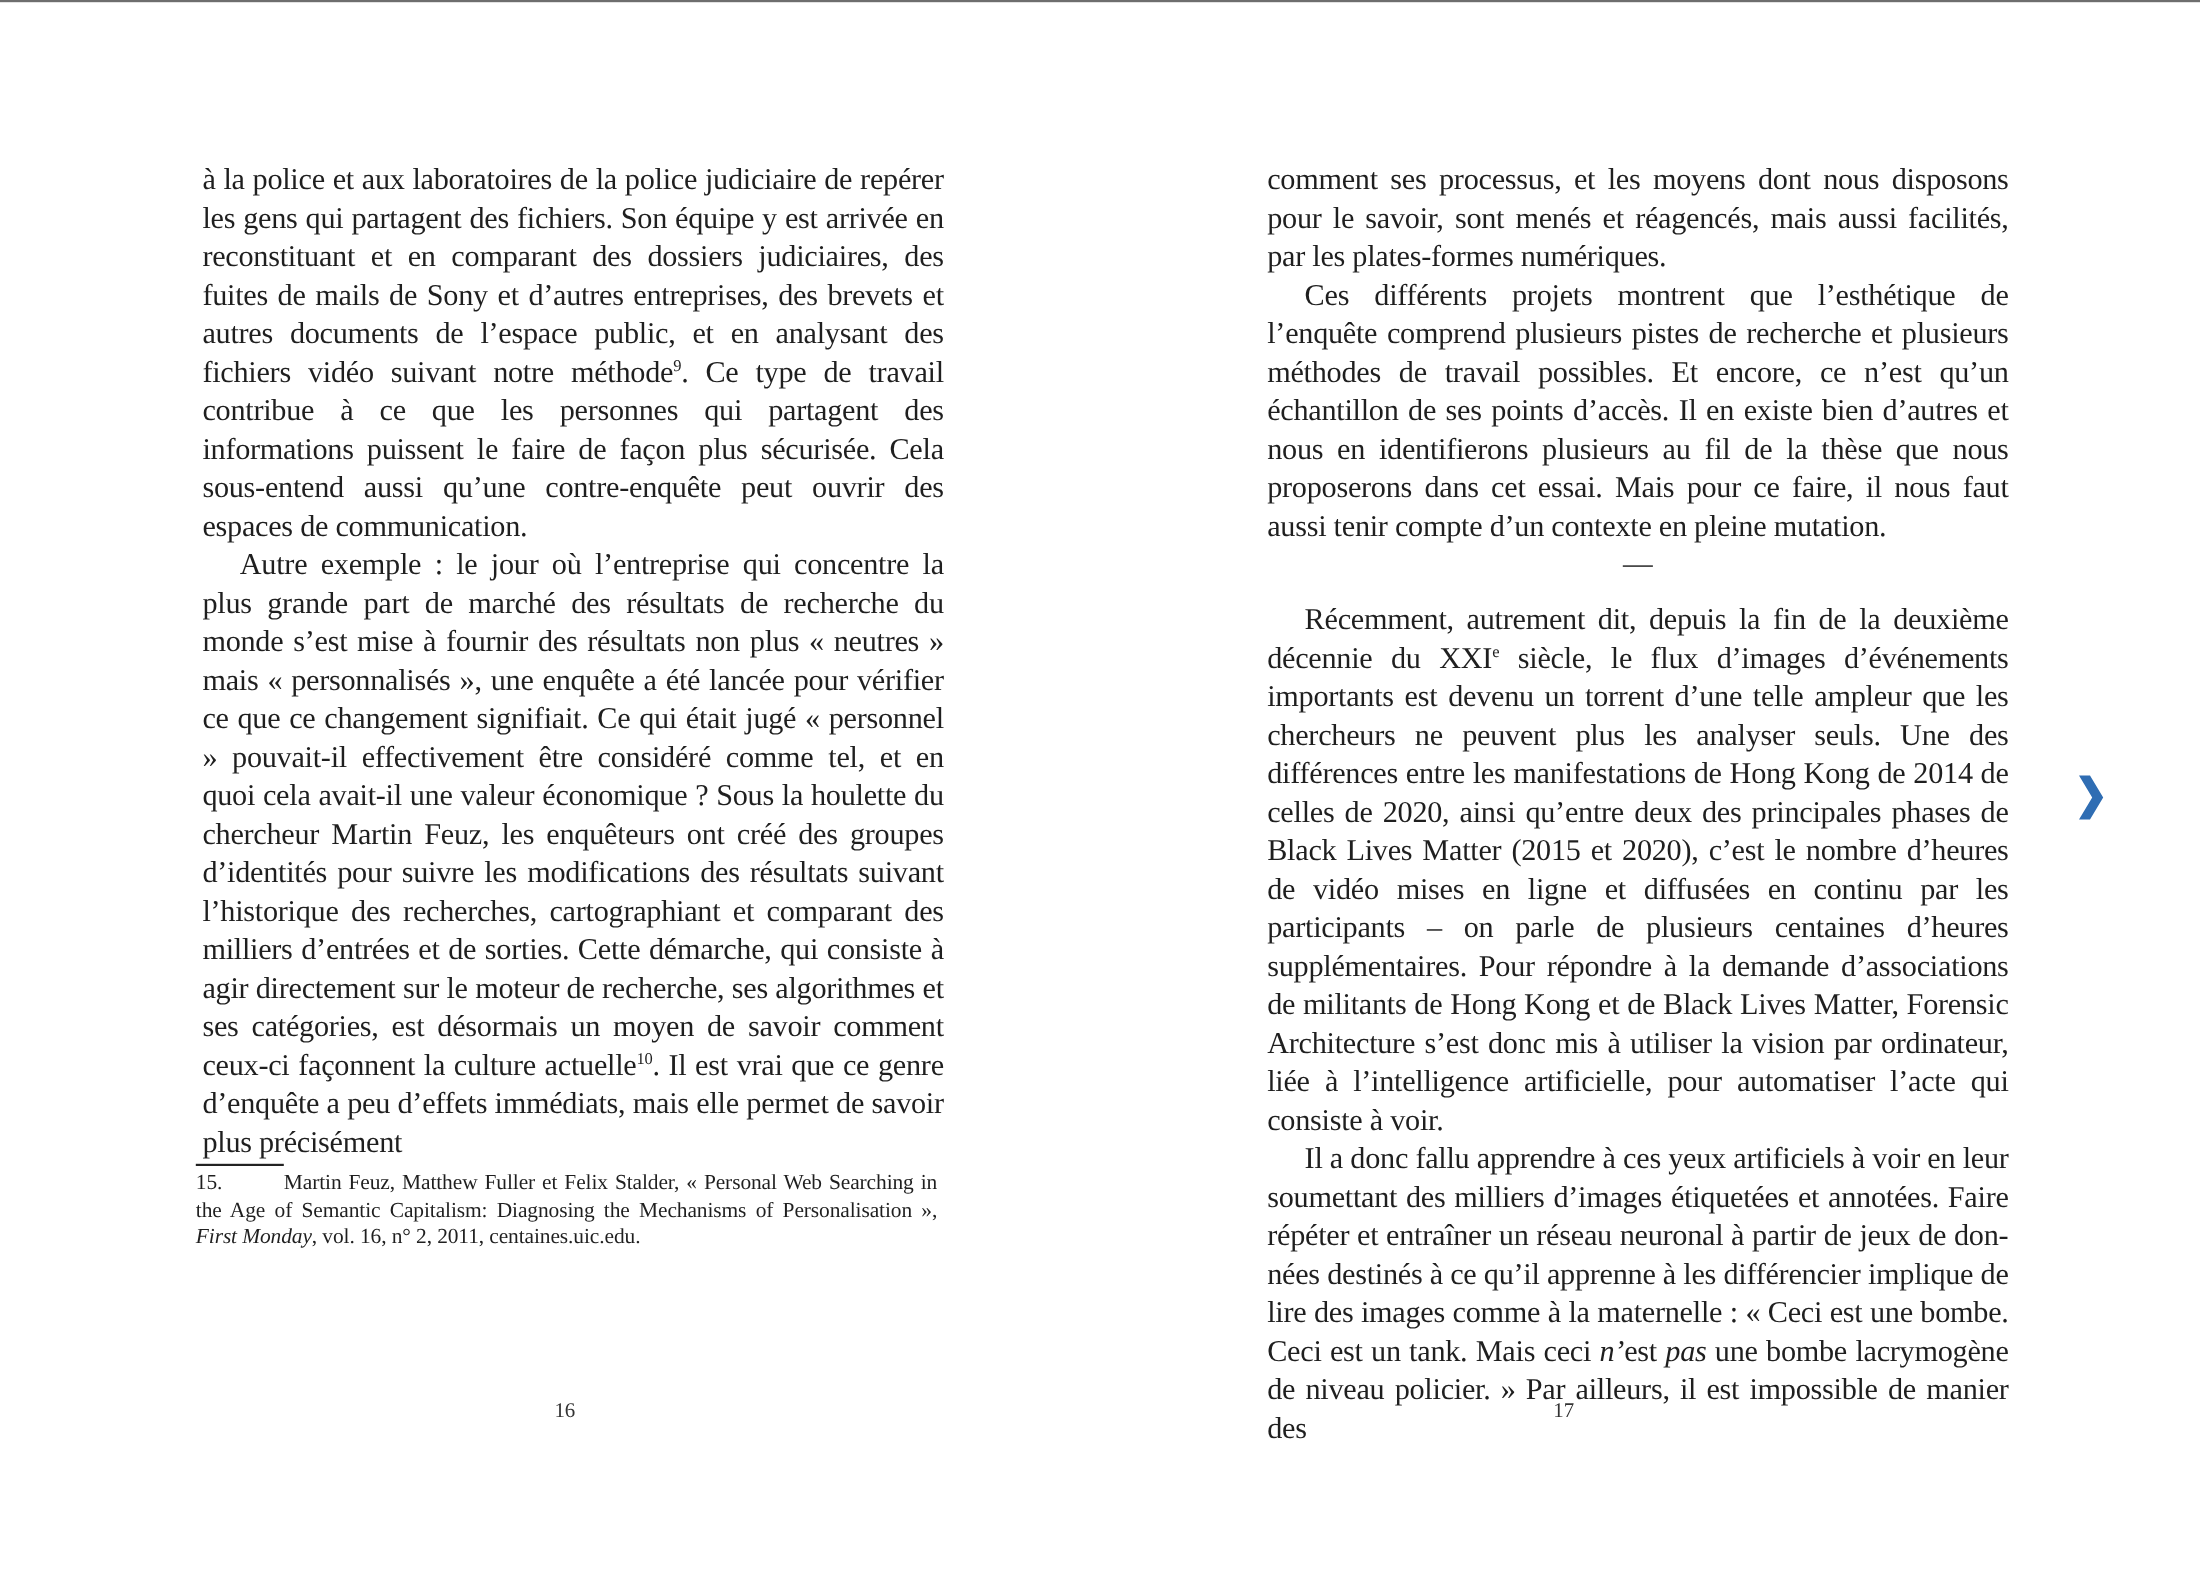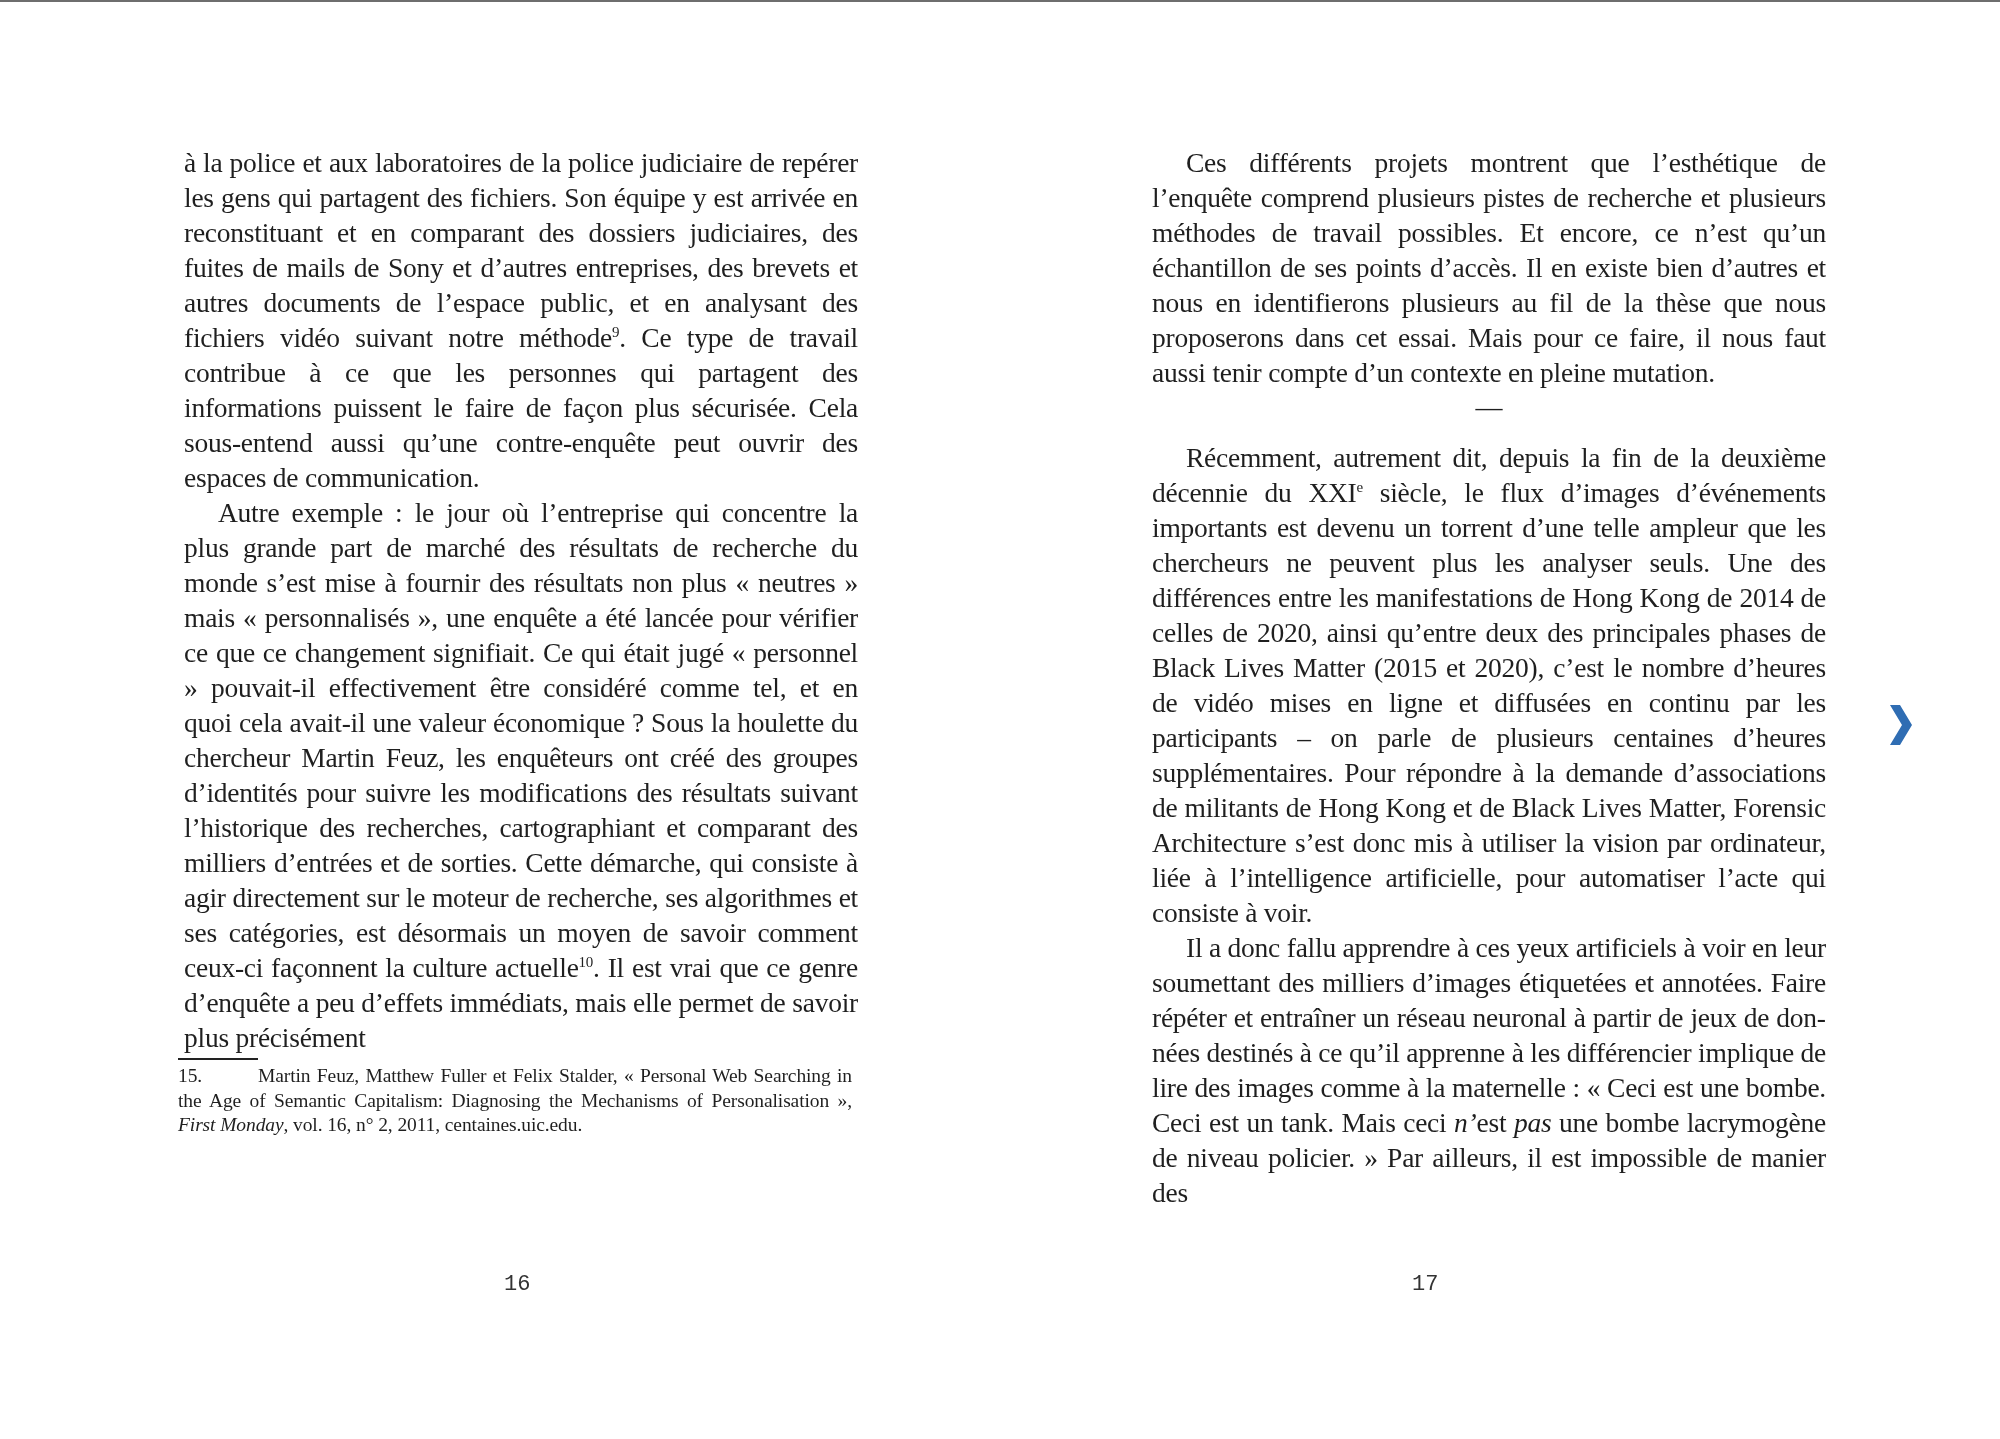--- a/index.html
+++ b/index.html
@@ -16,22 +16,22 @@
     hyphens: manual; letter-spacing: -0.25px;
   }
   .para.indent { text-indent: 34px; }
   .para sup { font-size: 15px; line-height: 0; vertical-align: 10px; }
   .separator { text-align: center; font-size: 27px; line-height: 35px; height: 50px; }
   .fn-rule { position: absolute; left: 178px; top: 1058px; width: 80px; height: 2px; background: #222; }
   .footnotes { position: absolute; left: 178px; top: 1064px; width: 674px; }
   .fn { font-size: 19.5px; line-height: 24.5px; text-align: justify; margin: 0; letter-spacing: -0.1px; }
   .fn .num { display: inline-block; width: 80px; }
   .page-num {
-    position: absolute; top: 1272px; font-family: Liberation Mono, monospace;
-    font-size: 22px; color: #333; font-weight: 300;
+    position: absolute; top: 1272px; font-family: Liberation Serif, serif;
+    font-size: 19px; color: #333; font-weight: 300;
   }
   .page-num.left { left: 504px; }
   .page-num.right { left: 1412px; }
   .next-arrow {
     position: absolute; left: 1888px; top: 703px; width: 26px; height: 44px; cursor: pointer;
   }
 </style>
 </head>
 <body>
 
@@ -43,20 +43,21 @@
 </div>
 
 <div class="fn-rule"></div>
 <div class="footnotes">
   <p class="fn"><span class="num">15.</span><span>Martin Feuz, Matthew Fuller et Felix Stalder, « Personal Web Searching in the Age of Semantic Capitalism: Diagnosing the Mechanisms of Personalisation », </span><i>First Monday</i><span>, vol. 16, n° 2, 2011, centaines.uic.edu.</span></p>
 </div>
 
 <div class="page-num left">16</div>
 
 <div class="page right">
+  <p class="para">comment ses processus, et les moyens dont nous disposons pour le savoir, sont menés et réagencés, mais aussi facilités, par les plates-formes numériques.</p>
   <p class="para indent">Ces différents projets montrent que l’esthétique de l’enquête comprend plusieurs pistes de recherche et plusieurs méthodes de travail possibles. Et encore, ce n’est qu’un échantillon de ses points d’accès. Il en existe bien d’autres et nous en identifierons plusieurs au fil de la thèse que nous proposerons dans cet essai. Mais pour ce faire, il nous faut aussi tenir compte d’un contexte en pleine mutation.</p>
   <div class="separator">—</div>
   <p class="para indent"><span>Récemment, autrement dit, depuis la fin de la deuxième décennie du XXI</span><sup>e</sup><span> siècle, le flux d’images d’événements impor­tants est devenu un torrent d’une telle ampleur que les cher­cheurs ne peuvent plus les analyser seuls. Une des différences entre les manifestations de Hong Kong de 2014 de celles de 2020, ainsi qu’entre deux des principales phases de Black Lives Matter (2015 et 2020), c’est le nombre d’heures de vidéo mises en ligne et diffusées en continu par les participants – on parle de plusieurs centaines d’heures supplémentaires. Pour répondre à la demande d’associations de militants de Hong Kong et de Black Lives Matter, Forensic Architecture s’est donc mis à utili­ser la vision par ordinateur, liée à l’intelligence artificielle, pour automatiser l’acte qui consiste à voir.</span></p>
   <p class="para indent"><span>Il a donc fallu apprendre à ces yeux artificiels à voir en leur soumettant des milliers d’images étiquetées et annotées. Faire répéter et entraîner un réseau neuronal à partir de jeux de don­nées destinés à ce qu’il apprenne à les différencier implique de lire des images comme à la maternelle : « Ceci est une bombe. Ceci est un tank. Mais ceci </span><i>n’</i><span>est </span><i>pas</i><span> une bombe lacrymogène de niveau policier. » Par ailleurs, il est impossible de manier des</span></p>
 </div>
 
 <div class="page-num right">17</div>
 
 <div class="next-arrow">
   <svg width="26" height="44" viewBox="0 0 26 44">

